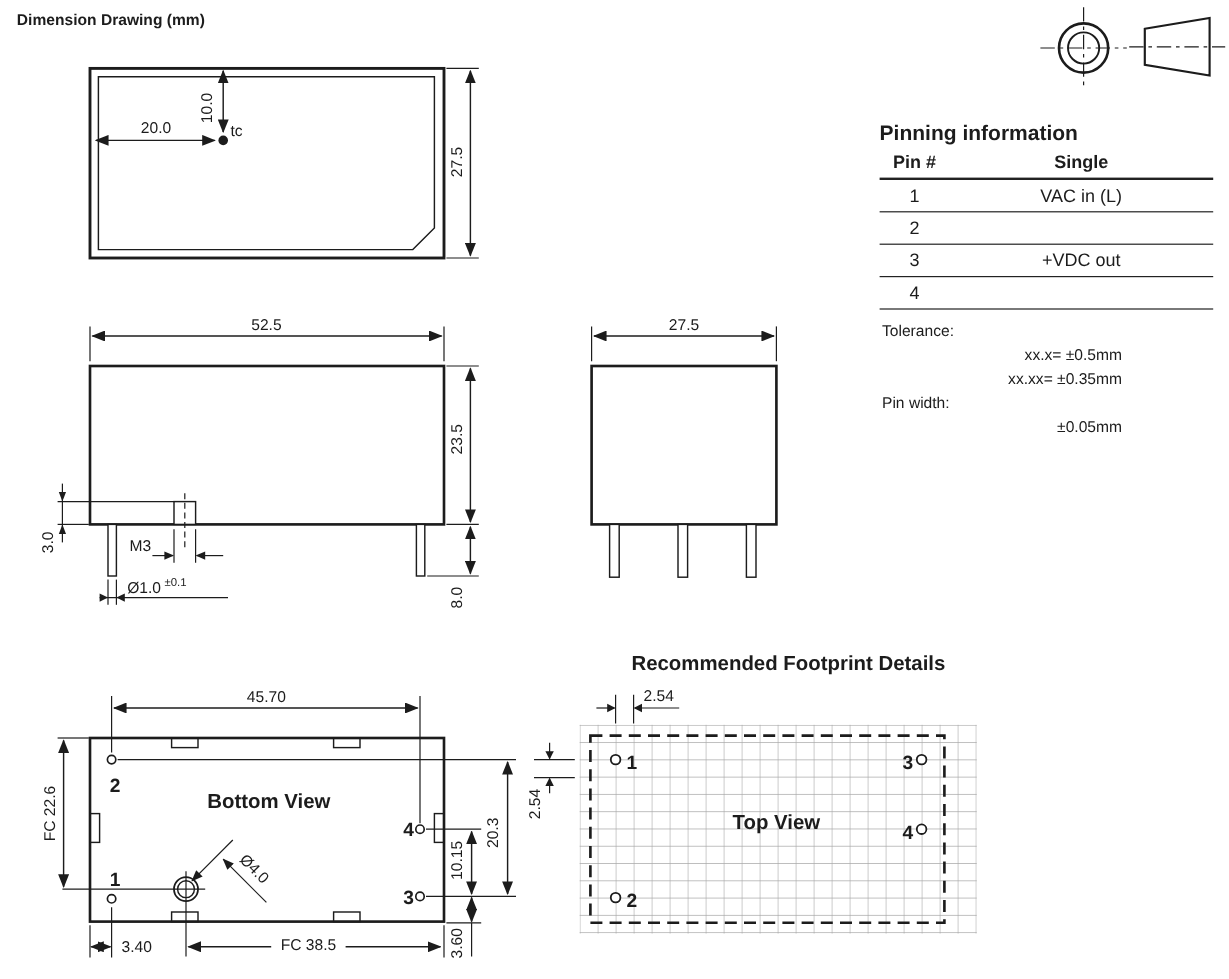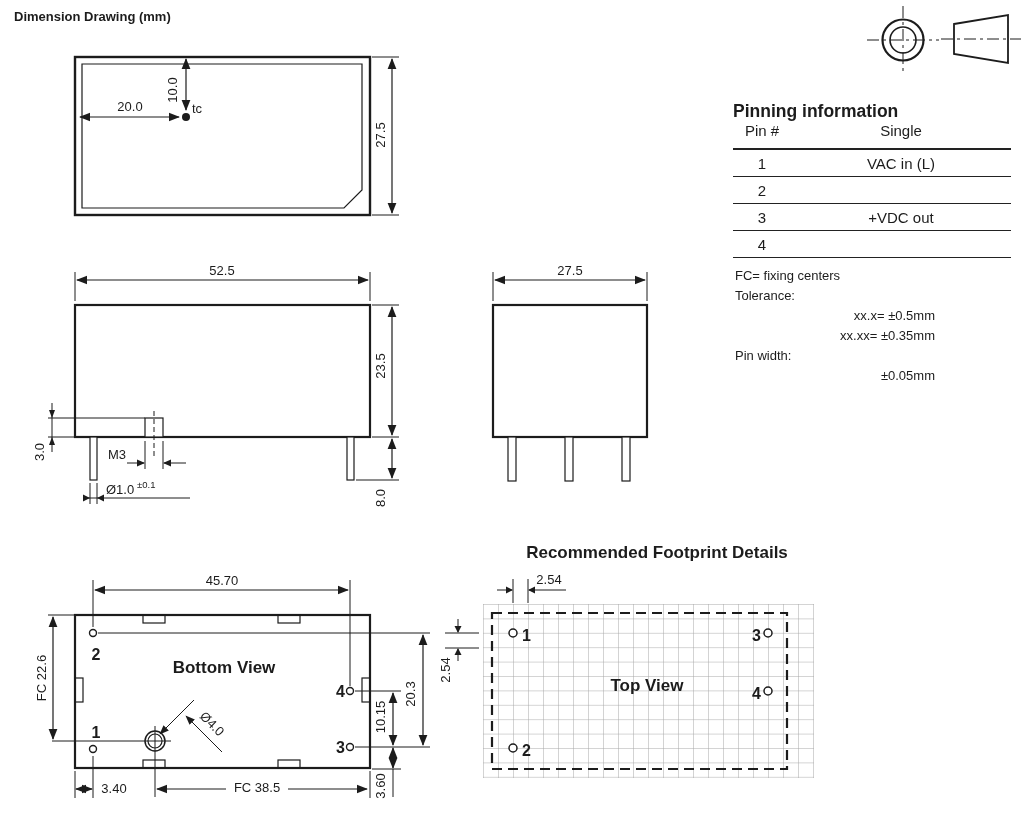--- a/index.html
+++ b/index.html
@@ -8,21 +8,21 @@
   #page-title{left:14px;top:9px;font-size:13px;font-weight:bold;}
   svg{position:absolute;left:0;top:0;}
   svg text{font-family:"Liberation Sans",sans-serif;fill:#1c1c1c;}
   .dim{font-size:13px;}
   .dim-sm{font-size:9.5px;}
   .view-title{font-size:17px;font-weight:bold;}
   .pin-num{font-size:16px;font-weight:bold;}
   
   #pinning-panel{left:733px;top:101px;width:278px;}
   #pinning-title{font-size:17.5px;font-weight:bold;margin-bottom:0;}
-  .tbl-header{display:flex;align-items:flex-start;height:26px;border-bottom:2px solid #222;font-weight:normal;font-size:15px;}
+  .tbl-header{display:flex;align-items:center;height:26px;border-bottom:2px solid #222;font-weight:bold;font-size:15px;}
   .tbl-row{display:flex;align-items:center;height:26px;border-bottom:1.5px solid #222;font-size:15px;}
   .col-pin{width:58px;text-align:center;flex:none;}
   .col-single{flex:1;text-align:center;}
   
   #notes-panel{left:735px;top:266px;width:285px;font-size:13px;line-height:20px;}
   .note-flex{display:flex;width:200px;flex-direction:column;}
   .note-flex .nf-label{flex:none;}
   .note-flex .nf-val{flex:1;text-align:right;}
 </style>
 </head>
@@ -234,21 +234,20 @@
   <div class="tbl-row">
     <div class="col-pin">3</div>
     <div class="col-single">+VDC out</div>
   </div>
   <div class="tbl-row">
     <div class="col-pin">4</div>
   </div>
 </div>
 
 <div class="abs" id="notes-panel">
-  <div>FC= fixing centers</div>
   <div class="note-flex">
     <span class="nf-label">Tolerance:</span>
     <span class="nf-val">xx.x= ±0.5mm</span>
   </div>
   <div class="note-flex">
     <span class="nf-label"></span>
     <span class="nf-val">xx.xx= ±0.35mm</span>
   </div>
   <div class="note-flex">
     <span class="nf-label">Pin width:</span>

